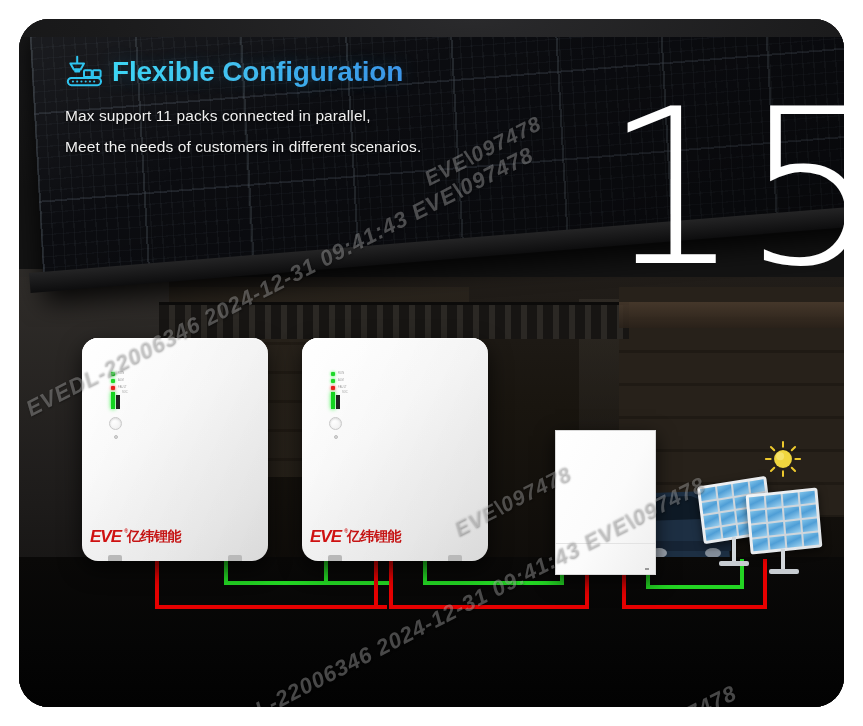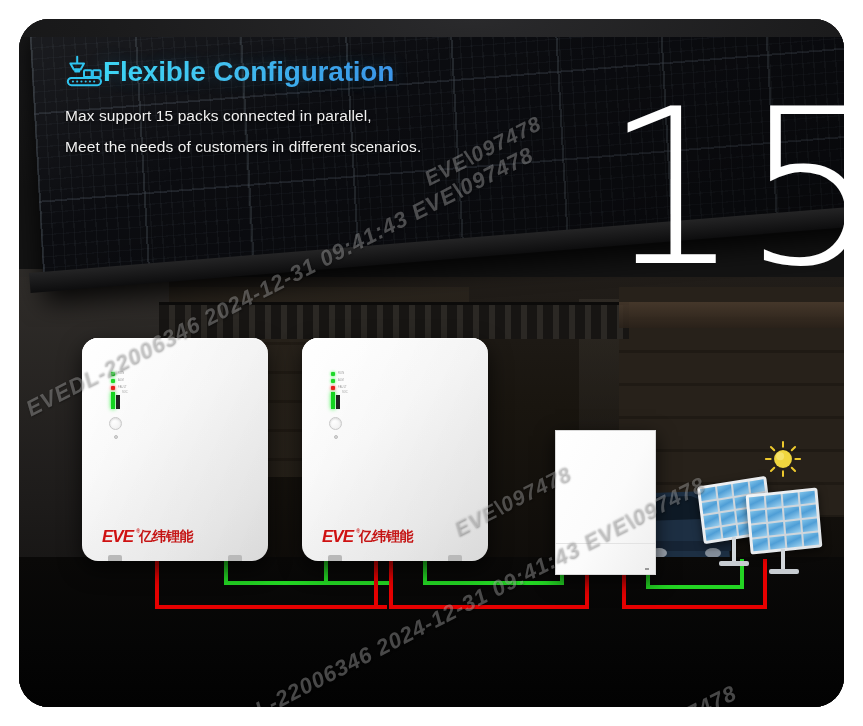--- a/index.html
+++ b/index.html
@@ -117,21 +117,21 @@
     background:linear-gradient(160deg, rgba(255,255,255,.07) 0%, rgba(255,255,255,0) 38%, rgba(0,0,0,.35) 100%);
   }
   .roof-edge{
     position:absolute; left:30px; top:236px; width:840px; height:20px;
     background:linear-gradient(180deg,#242425,#0d0d0e);
     transform:rotate(-4.6deg); transform-origin:left top;
   }
 
   
   .header{position:absolute; left:46px; top:36px; z-index:8;}
-  .title-row{display:flex; align-items:center; gap:0;}
+  .title-row{display:flex; align-items:center; gap:9px;}
   .icon-conveyor{width:38px; height:34px; display:block;}
   .title{
     font-size:28px; font-weight:bold; letter-spacing:-.2px;
     background:linear-gradient(90deg,#3fd8f5 0%,#45c8f2 35%,#3fa8ec 72%,#3e95e8 100%);
     -webkit-background-clip:text; background-clip:text; color:transparent;
     white-space:nowrap;
     text-shadow:0 0 18px rgba(60,180,240,.25);
   }
   .sub{
     margin-top:11px;
@@ -193,21 +193,21 @@
     background:radial-gradient(circle at 35% 30%,#ffffff,#ededed);
     box-shadow:inset 0 1px 2px rgba(0,0,0,.12);
   }
   .reset-hole{
     position:absolute; left:32px; top:97px;
     width:4px; height:4px; border-radius:50%;
     background:#d8d8d8; border:.7px solid #bdbdbd;
   }
 
   
-  .brand{ position:absolute; left:20px; bottom:14px; display:flex; align-items:center; gap:6px;}
+  .brand{ position:absolute; left:8px; bottom:14px; display:flex; align-items:center; gap:6px;}
   .brand-eve{
     font-size:17px; font-weight:bold; font-style:italic;
     color:#cf1212; letter-spacing:-1px;
     font-family:"Liberation Sans", sans-serif;
     position:relative;
   }
   .brand-tm{ font-size:5px; color:#cf1212; position:absolute; top:1px; right:-6px;}
   .brand-cn{ font-size:14px; font-weight:bold; color:#c51414; letter-spacing:-.5px;}
 
   .pack-feet{ position:absolute; bottom:-1px; left:0; width:100%; height:7px; }
@@ -327,21 +327,21 @@
           <circle cx="9" cy="31.2" r="1.25"></circle>
             <circle cx="14" cy="31.2" r="1.25"></circle>
           <circle cx="19" cy="31.2" r="1.25"></circle>
             <circle cx="24" cy="31.2" r="1.25"></circle>
           <circle cx="29" cy="31.2" r="1.25"></circle>
             <circle cx="34" cy="31.2" r="1.25"></circle>
         </g>
       </svg>
       <div class="title">Flexible Configuration</div>
     </div>
-    <div class="sub">Max support 15 packs connected in parallel,</div>
+    <div class="sub">Max support 11 packs connected in parallel,</div>
     <div class="sub" style="margin-top:0">Meet the needs of customers in different scenarios.</div>
   </div>
 
   <div class="cable cr" style="left:136px; top:540px; width:4px; height:50px;"></div>
   <div class="cable cg" style="left:205px; top:540px; width:4px; height:26px;"></div>
   <div class="cable cr" style="left:136px; top:586px; width:232px; height:4px;"></div>
   <div class="cable cg" style="left:205px; top:562px; width:165px; height:4px;"></div>
 
   <div class="cable cr" style="left:355px; top:540px; width:4px; height:50px;"></div>
   <div class="cable cg" style="left:305px; top:540px; width:4px; height:26px;"></div>

